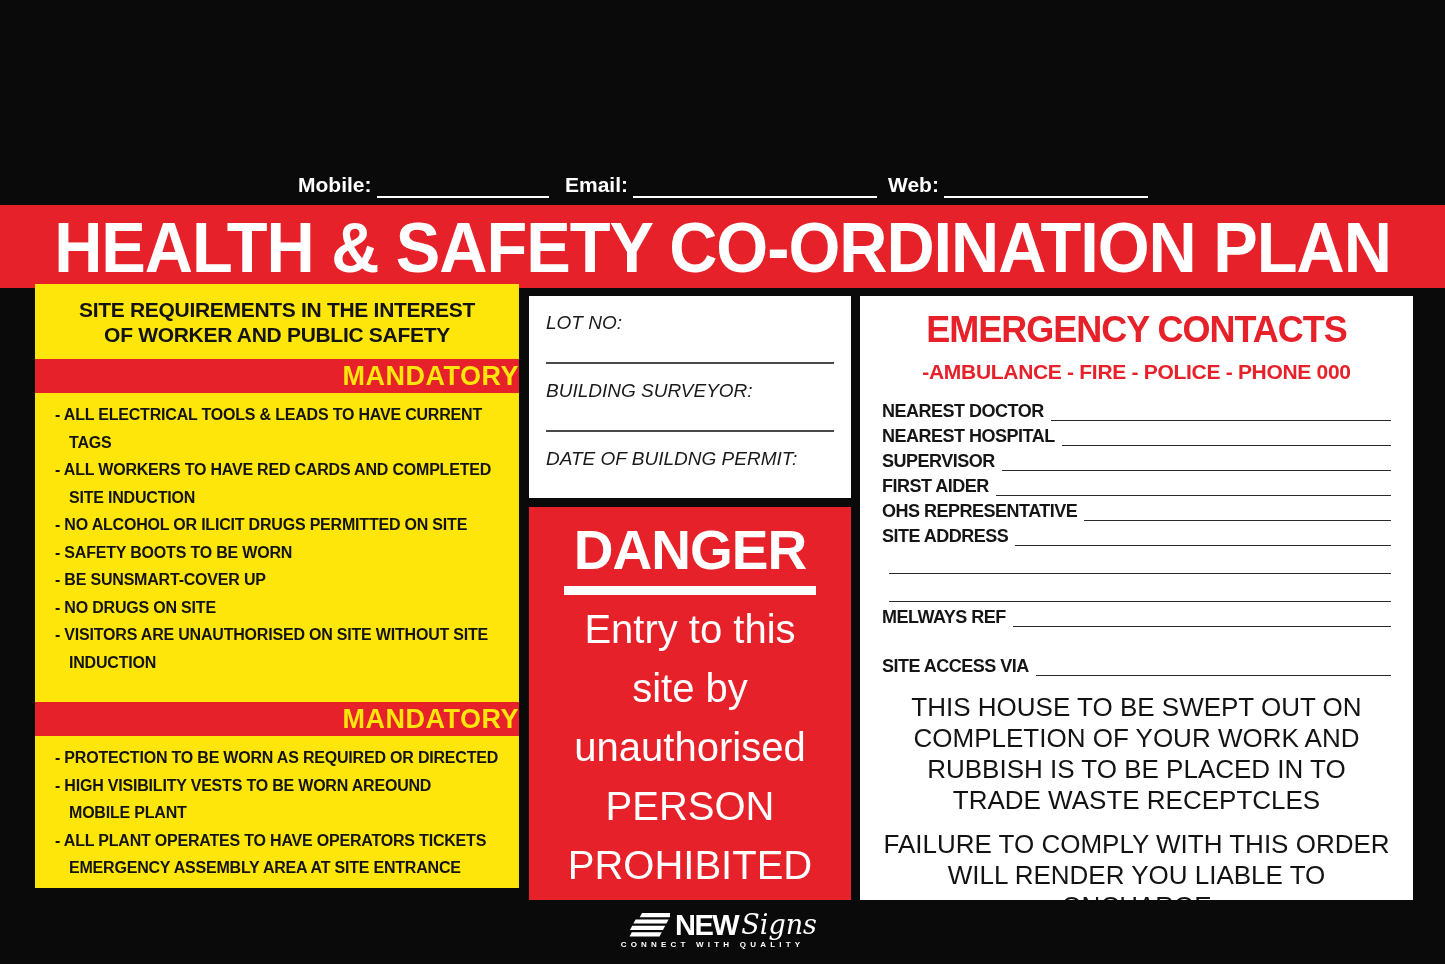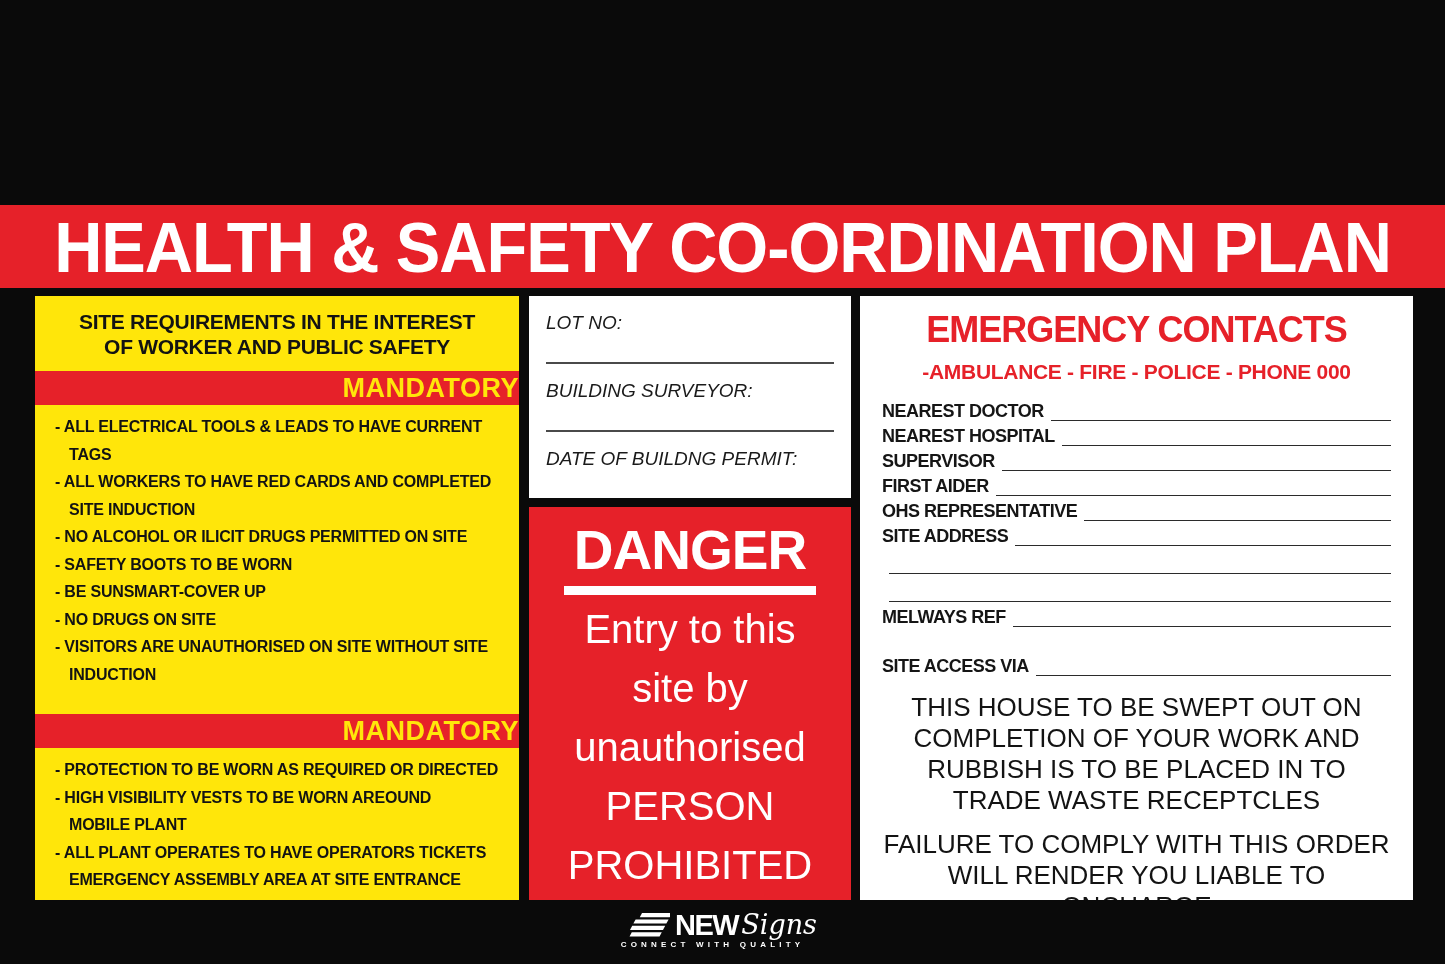--- a/index.html
+++ b/index.html
@@ -19,21 +19,21 @@
   .cg-email  { left:565px; } .cg-email  .contact-line { width:244px; }
   .cg-web    { left:888px; } .cg-web    .contact-line { width:204px; }
 
   
   .banner { position:absolute; top:205px; left:0; width:1445px; height:83px;
     display:flex; align-items:center; justify-content:center; }
   .banner-text { color:#fff; font-weight:bold; font-size:63px; letter-spacing:-1px;
     white-space:nowrap; transform:scale(1.06,1.12); transform-origin:center; }
 
   
-  .panel-left { position:absolute; left:35px; top:296px; width:484px; height:604px; box-sizing:border-box; overflow:hidden; }
+  .panel-left { position:absolute; left:35px; top:284px; width:484px; height:604px; box-sizing:border-box; overflow:hidden; }
   .left-title { margin-top:13px; text-align:center; font-weight:bold; font-size:21px; line-height:25px; color:#131313; letter-spacing:-0.3px; }
   .mandatory-bar { height:34px; margin-top:12px; display:flex; align-items:center; justify-content:flex-end; }
   .mandatory-bar.second { margin-top:26px; }
   .mandatory-text { font-weight:bold; font-size:27px; letter-spacing:0.5px; }
   .left-list { list-style:none; margin:8px 0 0; padding:0 8px 0 20px; font-weight:bold; font-size:16px; line-height:27.5px; color:#131313; letter-spacing:-0.2px; }
   .left-list li { padding-left:14px; text-indent:-14px; white-space:pre-line; }
 
   .panel-lot { position:absolute; left:529px; top:296px; width:322px; height:202px; background:#fff; box-sizing:border-box; padding:12px 17px 0; overflow:hidden; }
   .lot-field { margin-bottom:0; }
   .lot-label { font-size:19px; color:#1a1a1a; line-height:22px; padding-top:4px;font-style:italic; }
@@ -63,20 +63,34 @@
   .logo-stripes { margin-right:5px; }
   .logo-new { font-weight:bold; font-size:29px; letter-spacing:-1.5px; line-height:30px; }
   .logo-signs { font-family:"DejaVu Serif", serif; font-style:italic; font-size:27px; line-height:30px; margin-left:3px; }
   .tagline { font-size:8px; font-weight:bold; letter-spacing:4.2px; margin-top:0px; padding-right:20px; }
 </style>
 </head>
 <body>
 
 <div class="sign">
 
+  <div class="contact-row">
+    <div class="contact-group cg-mobile">
+      <span class="lbl">Mobile:</span>
+      <span class="contact-line"></span>
+    </div>
+    <div class="contact-group cg-email">
+      <span class="lbl">Email:</span>
+      <span class="contact-line"></span>
+    </div>
+    <div class="contact-group cg-web">
+      <span class="lbl">Web:</span>
+      <span class="contact-line"></span>
+    </div>
+  </div>
 
   <div class="banner" style="background: rgb(230, 33, 41);">
     <div class="banner-text">HEALTH &amp; SAFETY CO-ORDINATION PLAN</div>
   </div>
 
   <div class="panel-left" style="background: rgb(255, 230, 10);">
     <div class="left-title">
       <div>SITE REQUIREMENTS IN THE INTEREST</div>
       <div>OF WORKER AND PUBLIC SAFETY</div>
     </div>

